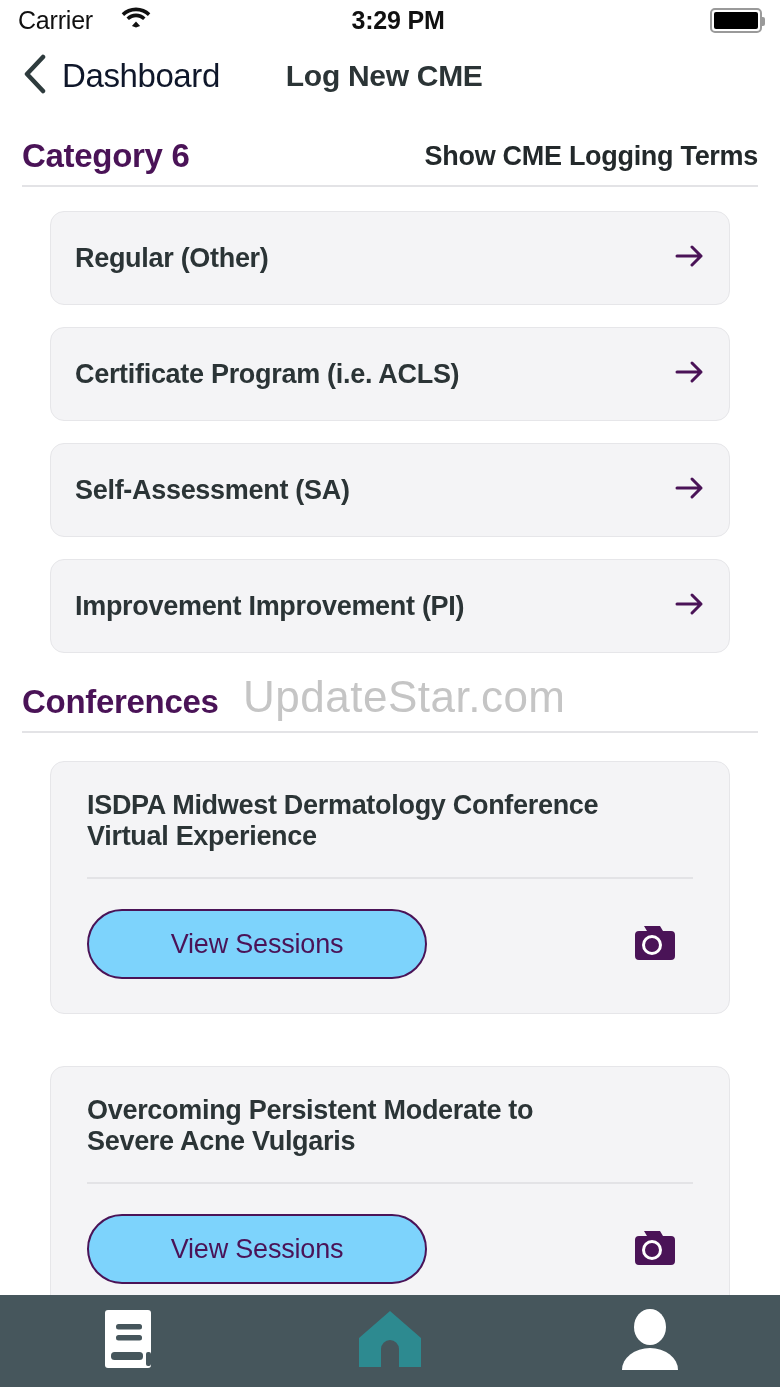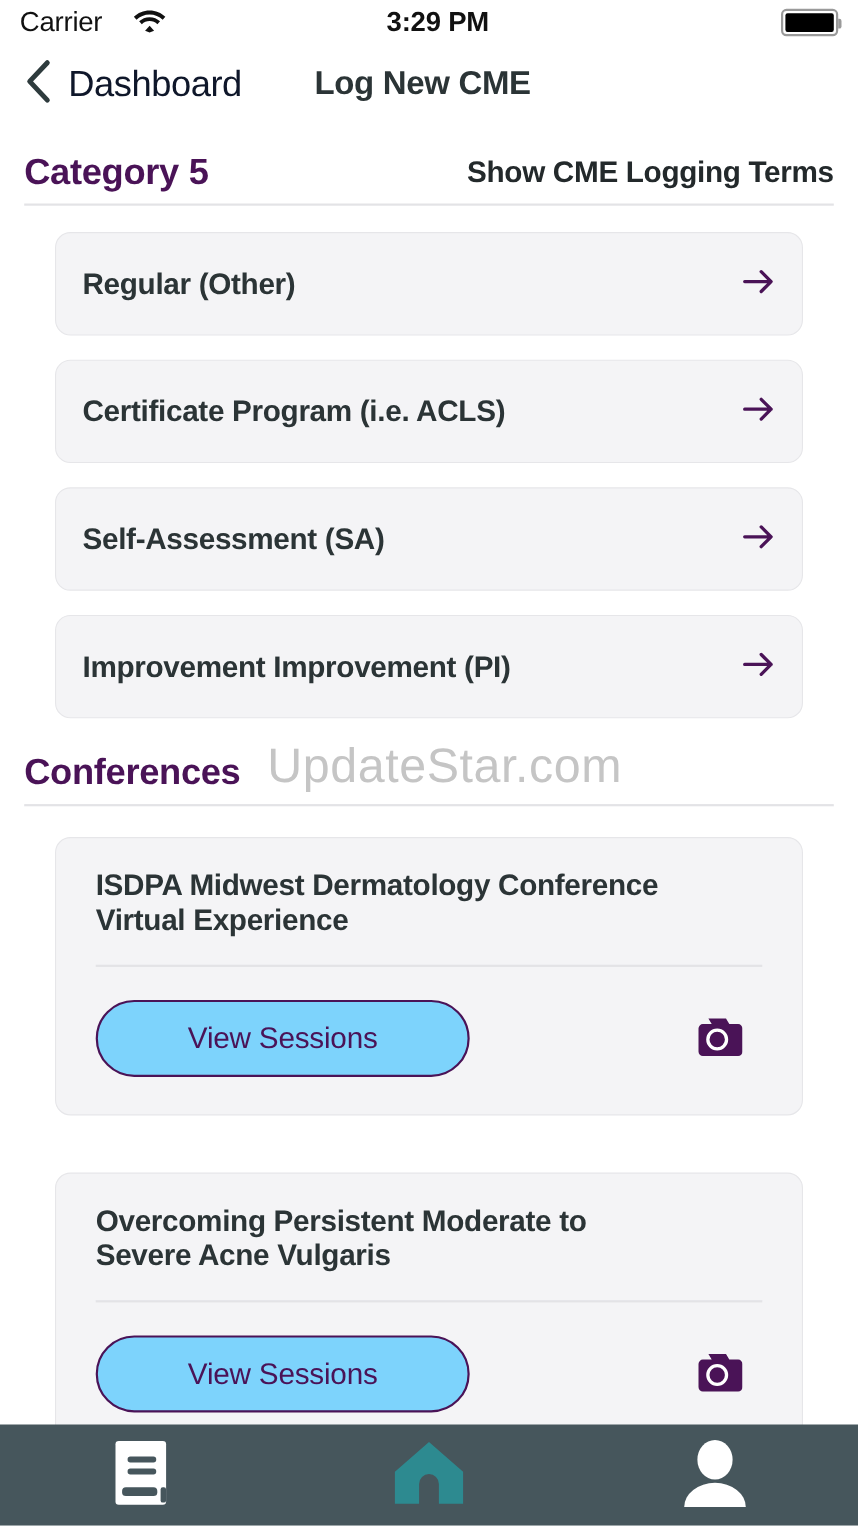--- a/index.html
+++ b/index.html
@@ -13,21 +13,21 @@
   }
 
   
   .status-bar{
     height:40px;
     display:flex;
     align-items:center;
     padding:0 18px;
     position:relative;
   }
-  .sb-left{ display:flex; align-items:flex-end; gap:28px; }
+  .sb-left{ display:flex; align-items:flex-start; gap:28px; }
   .sb-carrier{ font-size:25px; color:#111; letter-spacing:-0.2px; }
   .sb-time{
     position:absolute; left:16px; right:0; text-align:center;
     font-size:25px; font-weight:bold; color:#111; letter-spacing:-0.2px;
   }
   .sb-right{ margin-left:auto; display:flex; align-items:center; }
   .battery{
     width:52px; height:25px; border:2px solid #9a9a9a; border-radius:5px;
     padding:2px; position:relative;
   }
@@ -181,21 +181,21 @@
         <path d="M21 3 L5 20 L21 37" fill="none" stroke="#2e3b3d" stroke-width="4.5" stroke-linecap="round" stroke-linejoin="round"></path>
       </svg>
     </span>
     <span class="back-label">Dashboard</span>
   </div>
   <div class="nav-title">Log New CME</div>
 </div>
 
 <div class="section cat-head">
   <div class="section-head">
-    <span class="section-title">Category 5</span>
+    <span class="section-title">Category 6</span>
     <span class="section-action">Show CME Logging Terms</span>
   </div>
 </div>
 
 <div class="cat-list">
 
   <div class="cat-card">
     <span class="cat-label">Regular (Other)</span>
     <span class="arrow-ico">
       <svg width="30" height="26" viewBox="0 0 30 26">

